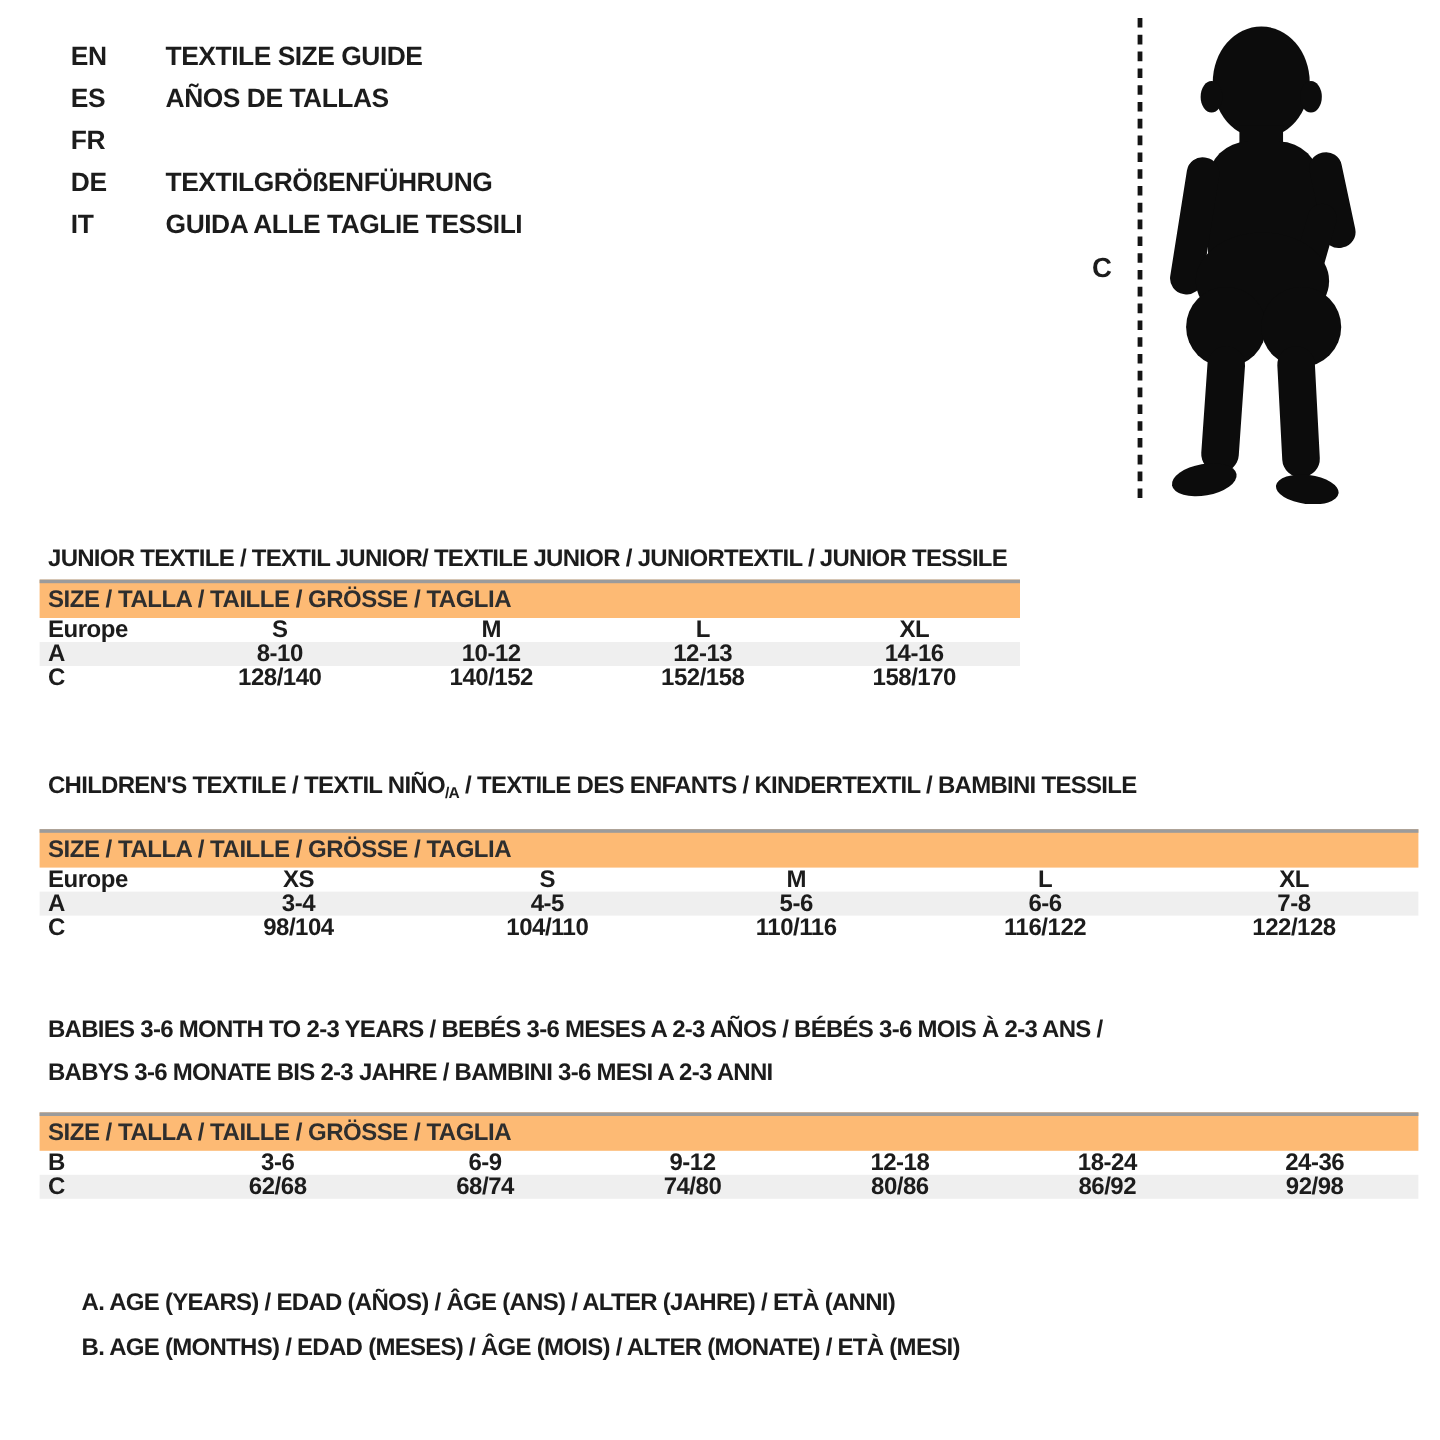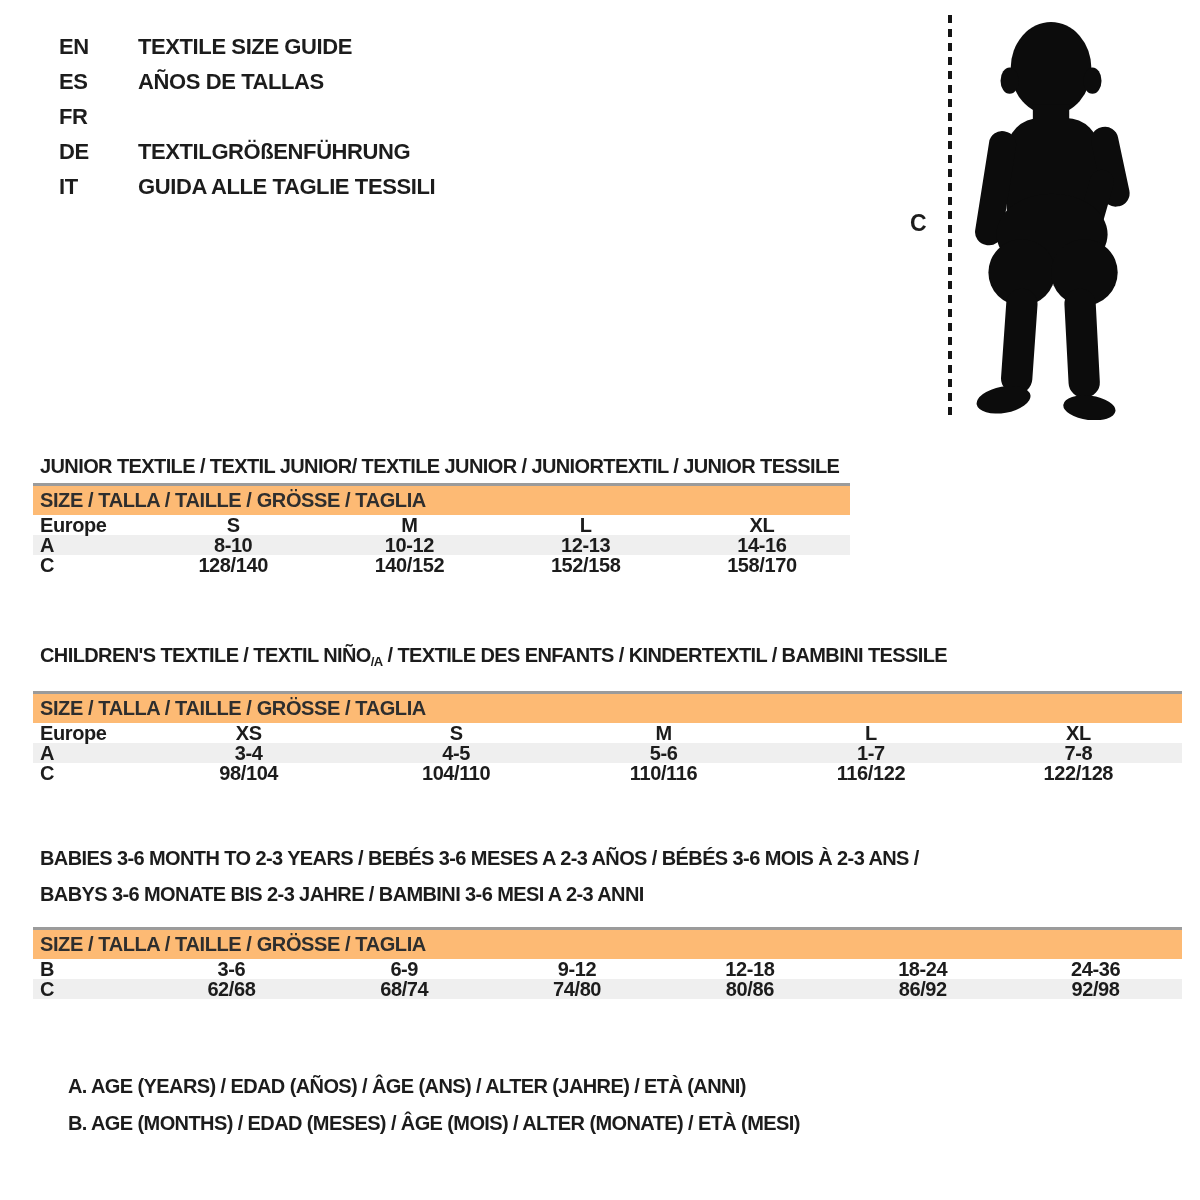--- a/index.html
+++ b/index.html
@@ -132,21 +132,21 @@
     <span class="cell">S</span>
     <span class="cell">M</span>
     <span class="cell">L</span>
     <span class="cell">XL</span>
   </div>
   <div class="trow shaded">
     <span class="rlabel">A</span>
     <span class="cell">3-4</span>
     <span class="cell">4-5</span>
     <span class="cell">5-6</span>
-    <span class="cell">1-7</span>
+    <span class="cell">6-6</span>
     <span class="cell">7-8</span>
   </div>
   <div class="trow">
     <span class="rlabel">C</span>
     <span class="cell">98/104</span>
     <span class="cell">104/110</span>
     <span class="cell">110/116</span>
     <span class="cell">116/122</span>
     <span class="cell">122/128</span>
   </div>

